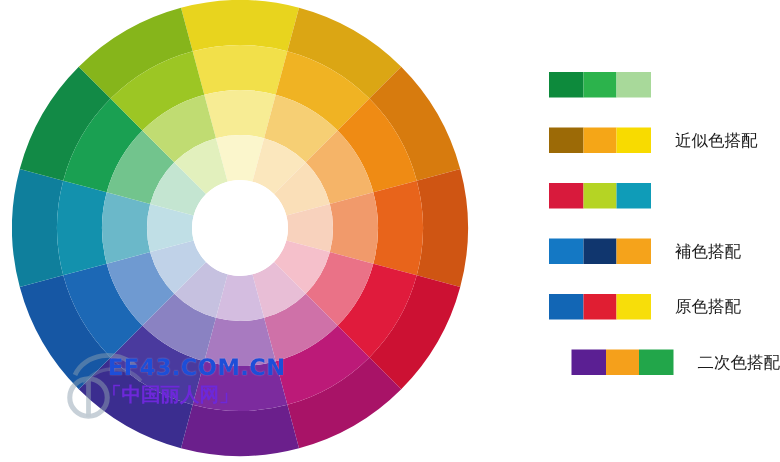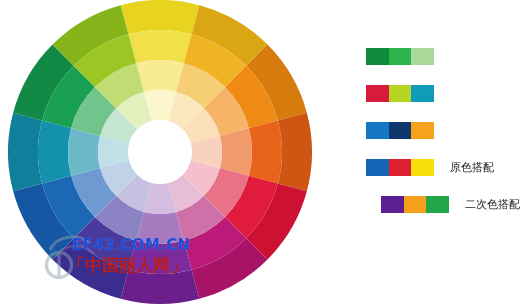--- a/index.html
+++ b/index.html
@@ -65,23 +65,23 @@
     color: #1d4ed8;
     letter-spacing: 0.3px;
     white-space: nowrap;
     text-shadow: 0 0 1px rgba(255,255,255,0.35);
   }
   #wm-cn {
     position: absolute;
     left: 26px;
     top: 26px;
     font-family: "DejaVu Sans", "Liberation Sans", sans-serif;
-    font-size: 17px;
+    font-size: 13px;
     font-weight: bold;
-    color: #b91c1c;
+    color: #6d28d9;
     letter-spacing: 0px;
     white-space: nowrap;
   }
 
   
   #legend {
     position: absolute;
     left: 366px;
     top: 48px;
     width: 152px;
@@ -188,31 +188,40 @@
   <div id="legend">
       <div class="legend-row">
         <div class="swatch-group">
           <div class="swatch" style="background: rgb(13, 138, 60);"></div>
           <div class="swatch" style="background: rgb(44, 179, 76);"></div>
           <div class="swatch" style="background: rgb(168, 217, 154);"></div>
         </div>
       </div>
       <div class="legend-row">
         <div class="swatch-group">
+          <div class="swatch" style="background: rgb(156, 106, 6);"></div>
+          <div class="swatch" style="background: rgb(245, 166, 23);"></div>
+          <div class="swatch" style="background: rgb(248, 219, 0);"></div>
+        </div>
+        <div class="legend-label">近似色搭配</div>
+      </div>
+      <div class="legend-row">
+        <div class="swatch-group">
           <div class="swatch" style="background: rgb(216, 26, 60);"></div>
           <div class="swatch" style="background: rgb(181, 212, 36);"></div>
           <div class="swatch" style="background: rgb(15, 156, 184);"></div>
         </div>
       </div>
       <div class="legend-row">
         <div class="swatch-group">
           <div class="swatch" style="background: rgb(20, 120, 196);"></div>
           <div class="swatch" style="background: rgb(16, 54, 110);"></div>
           <div class="swatch" style="background: rgb(245, 163, 27);"></div>
         </div>
+        <div class="legend-label">補色搭配</div>
       </div>
       <div class="legend-row">
         <div class="swatch-group">
           <div class="swatch" style="background: rgb(18, 102, 181);"></div>
           <div class="swatch" style="background: rgb(224, 30, 50);"></div>
           <div class="swatch" style="background: rgb(247, 222, 10);"></div>
         </div>
         <div class="legend-label">原色搭配</div>
       </div>
       <div class="legend-row">

